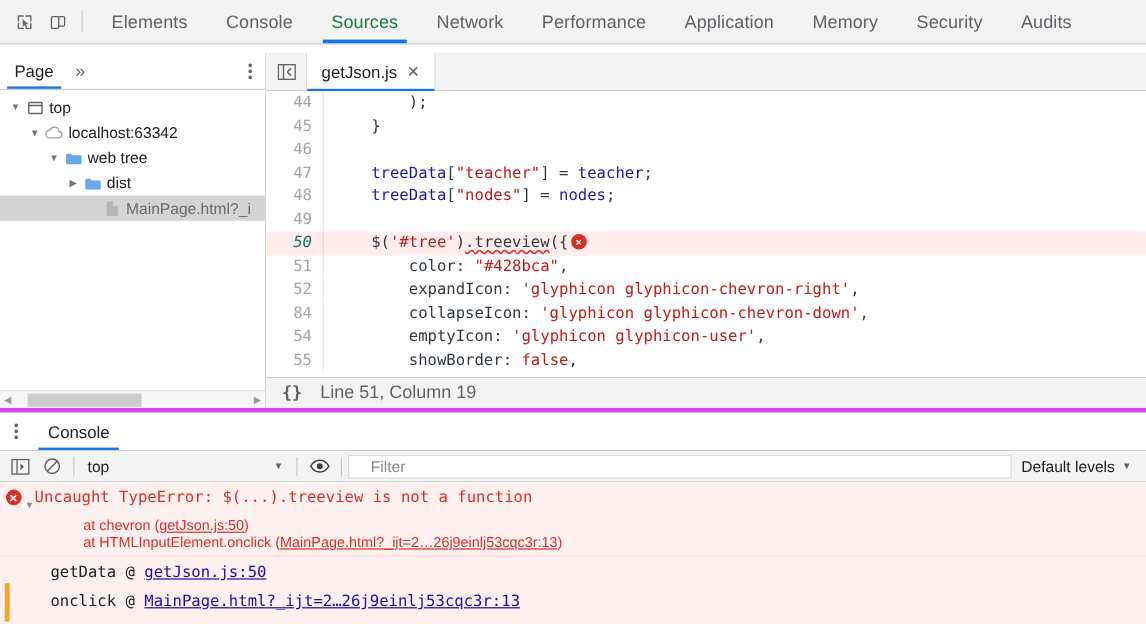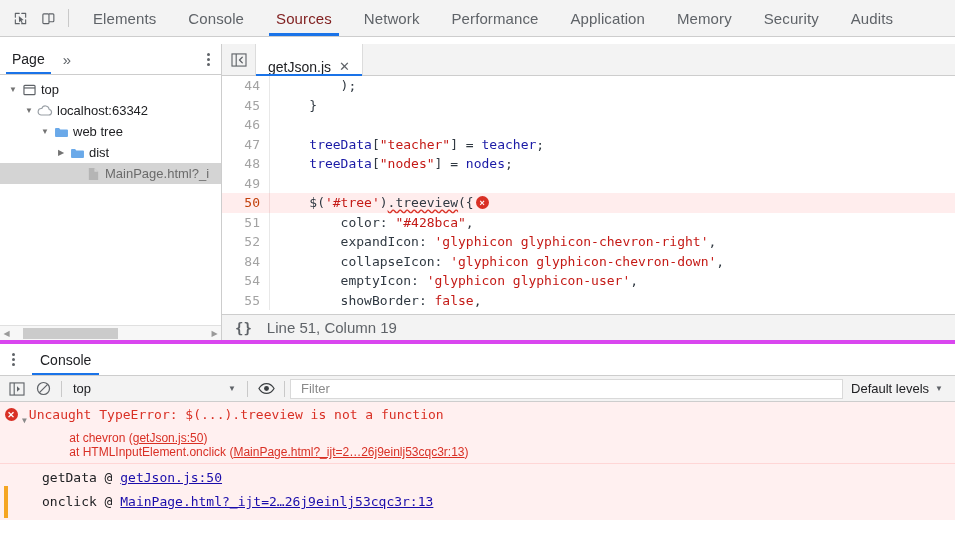--- a/index.html
+++ b/index.html
@@ -29,21 +29,21 @@
   }
   .tb-sep { width:1px; height:18px; background:#c9c9c9; margin:0 8px 0 6px; }
   .tabs { display: flex; align-items: stretch; height: 100%; }
   .tab {
     display:flex; align-items:center; justify-content:center;
     padding: 0 16px; height:100%;
     font-size: 15px; color: #5f6368;
     cursor: pointer; position: relative; white-space: nowrap;
     letter-spacing: .1px;
   }
-  .tab.active { color: #7f1d1d; }
+  .tab.active { color: #15803d; }
   .tab.active::after {
     content:""; position:absolute; left:9px; right:9px; bottom:0;
     height: 3px; background: #1a73e8;
   }
 
   
   .middle { flex: 0 0 300px; display: flex; min-height:0; border-bottom:4px solid #d946ef;margin-top:7px; }
 
   
   .navigator {
@@ -102,21 +102,21 @@
   .nav-scroll .thumb { position:absolute; left:10px; top:1px; width:95px; height:11px; background:#cbcbcb; }
 
   
   .editor { flex:1; display:flex; flex-direction:column; min-width:0; background:#fff; }
   .editor-tabbar {
     height: 32px; min-height:32px; display:flex; align-items:stretch;
     border-bottom:1px solid #cdcdcd; background:#f3f3f3;
   }
   .panel-btn { width:34px; display:flex; align-items:center; justify-content:center; cursor:pointer; border-right:1px solid #dcdcdc;}
   .etab {
-    display:flex; align-items:flex-end; gap:6px;
+    display:flex; align-items:center; gap:6px;
     padding: 0 10px 0 12px; background:#fff;
     font-size:14px; color:#202124; position:relative; cursor:pointer;
     border-right:1px solid #dcdcdc;
   }
   .etab.active::after{
     content:""; position:absolute; left:0; right:0; bottom:-1px; height:2px; background:#1a73e8;
   }
   .etab .x { color:#5f6368; font-size:13px; line-height:1; padding:2px; cursor:pointer; }
   .etab-fill { flex:1; background:#f3f3f3; }
 
@@ -125,21 +125,21 @@
     display:flex; height:19.5px; align-items:center;
     font-family:"DejaVu Sans Mono", monospace; font-size:13px;
     white-space:pre;
   }
   .code-line.err { background:#ffeded; }
   .ln {
     width: 48px; min-width:48px; text-align:right; padding-right:9px;
     color:#a3a3a3; font-family:"DejaVu Sans Mono", monospace; font-size:13px;
     border-right:1px solid #e8e8e8; height:19.5px; line-height:19.5px;
   }
-  .code-line.err .ln { color:#c2410c; border-right-color:#f2d6d6; }
+  .code-line.err .ln { color:#0f766e; border-right-color:#f2d6d6;font-style:italic; }
   .ct { padding-left: 8px; color:#303942; }
   .k-str { color:#c41a16; }
   .k-id  { color:#1a1aa6; }
   .k-kw  { color:#c41a16; }
   .k-plain { color:#303942; }
   .squig {
     text-decoration: underline wavy #d93025;
     text-decoration-skip-ink: none;
   }
   .err-badge {
@@ -182,21 +182,21 @@
   .ctb-btn { width:26px; height:22px; display:flex; align-items:center; justify-content:center; cursor:pointer; border-radius:2px; }
   .ctb-sep { width:1px; height:16px; background:#c9c9c9; margin:0 5px; }
   .ctx-select {
     display:flex; align-items:center; justify-content:space-between;
     width: 175px; height:22px; padding:0 6px; font-size:13px; color:#202124;
     cursor:pointer; border-radius:2px;
   }
   .caret { font-size:8px; color:#5f6368; }
   .filter-input {
     flex:1; height:20px; background:#fff; border:1px solid #d9d9d9;
-    font-size:13px; color:#202124; padding:0 10px; outline:none;
+    font-size:13px; color:#202124; padding:0 18px; outline:none;
     font-family:"Liberation Sans", sans-serif;
     min-width: 50px;
   }
   .filter-input::placeholder { color:#8a8a8a; }
   .levels {
     display:flex; align-items:center; gap:6px; padding:4px 8px; height:22px;
     font-size:13px; color:#202124; cursor:pointer; border-radius:2px; white-space:nowrap;
   }
 
   .console-body { flex:1; overflow:hidden; background:#fff; }

